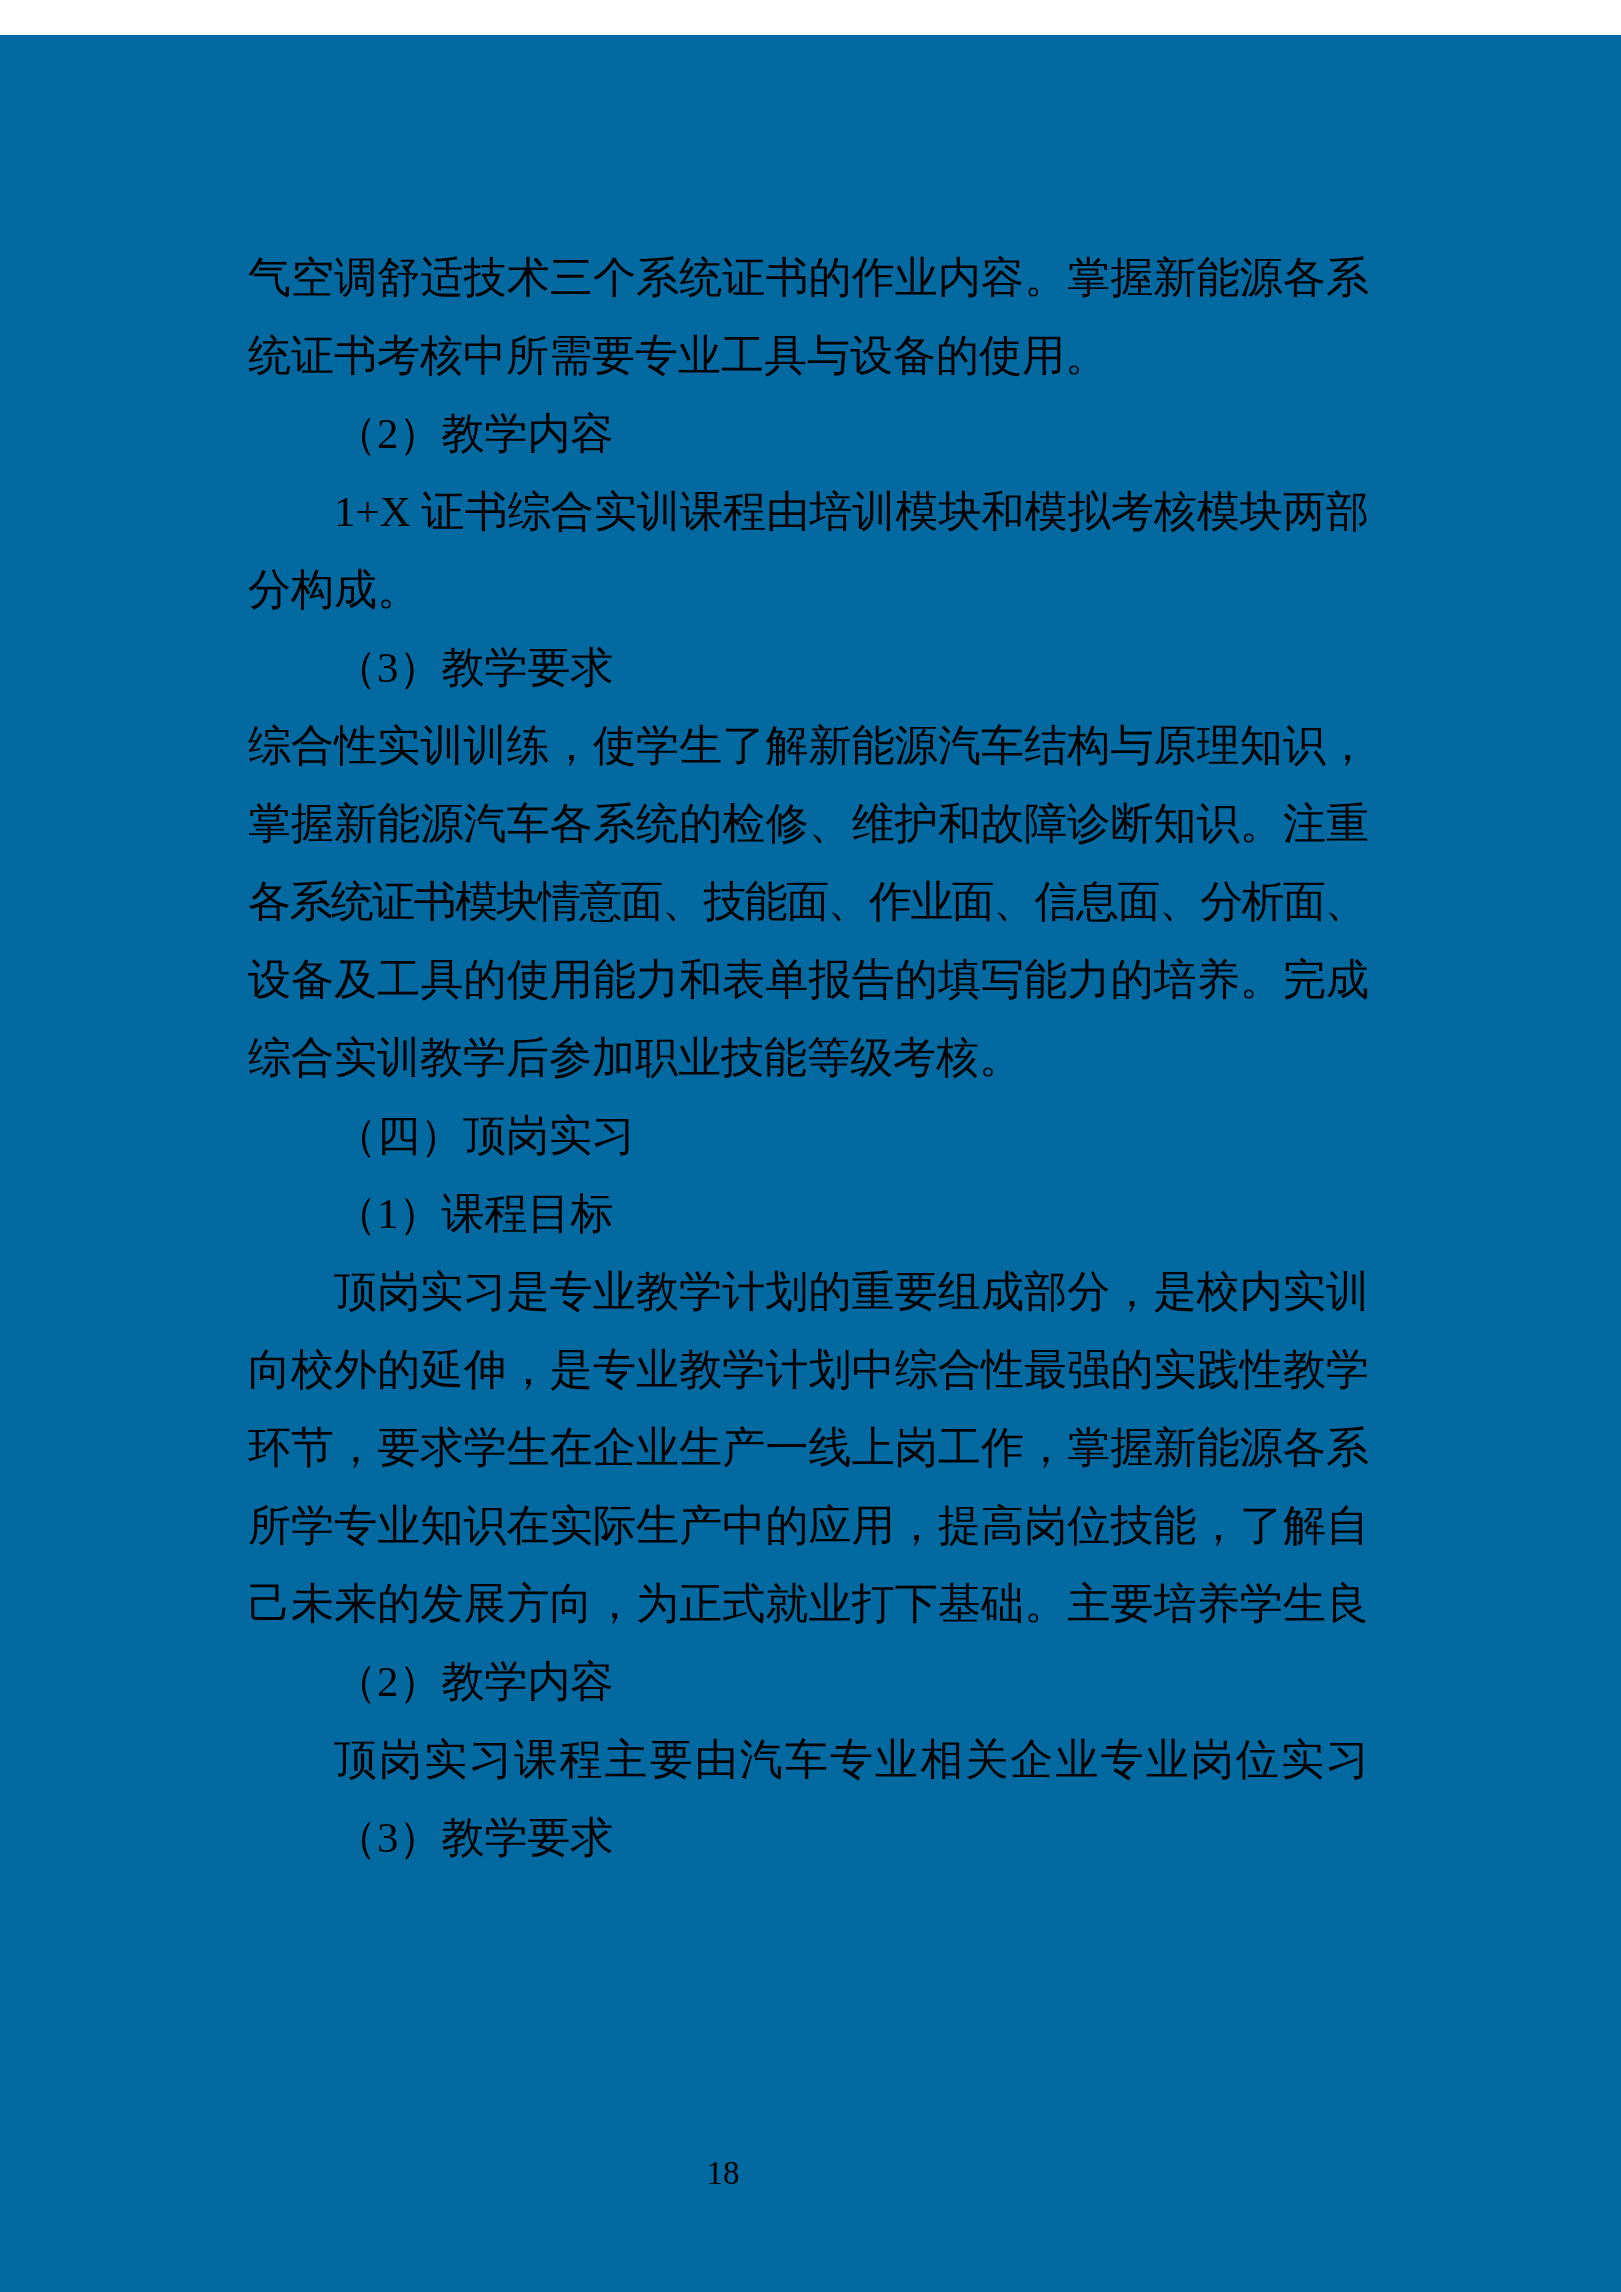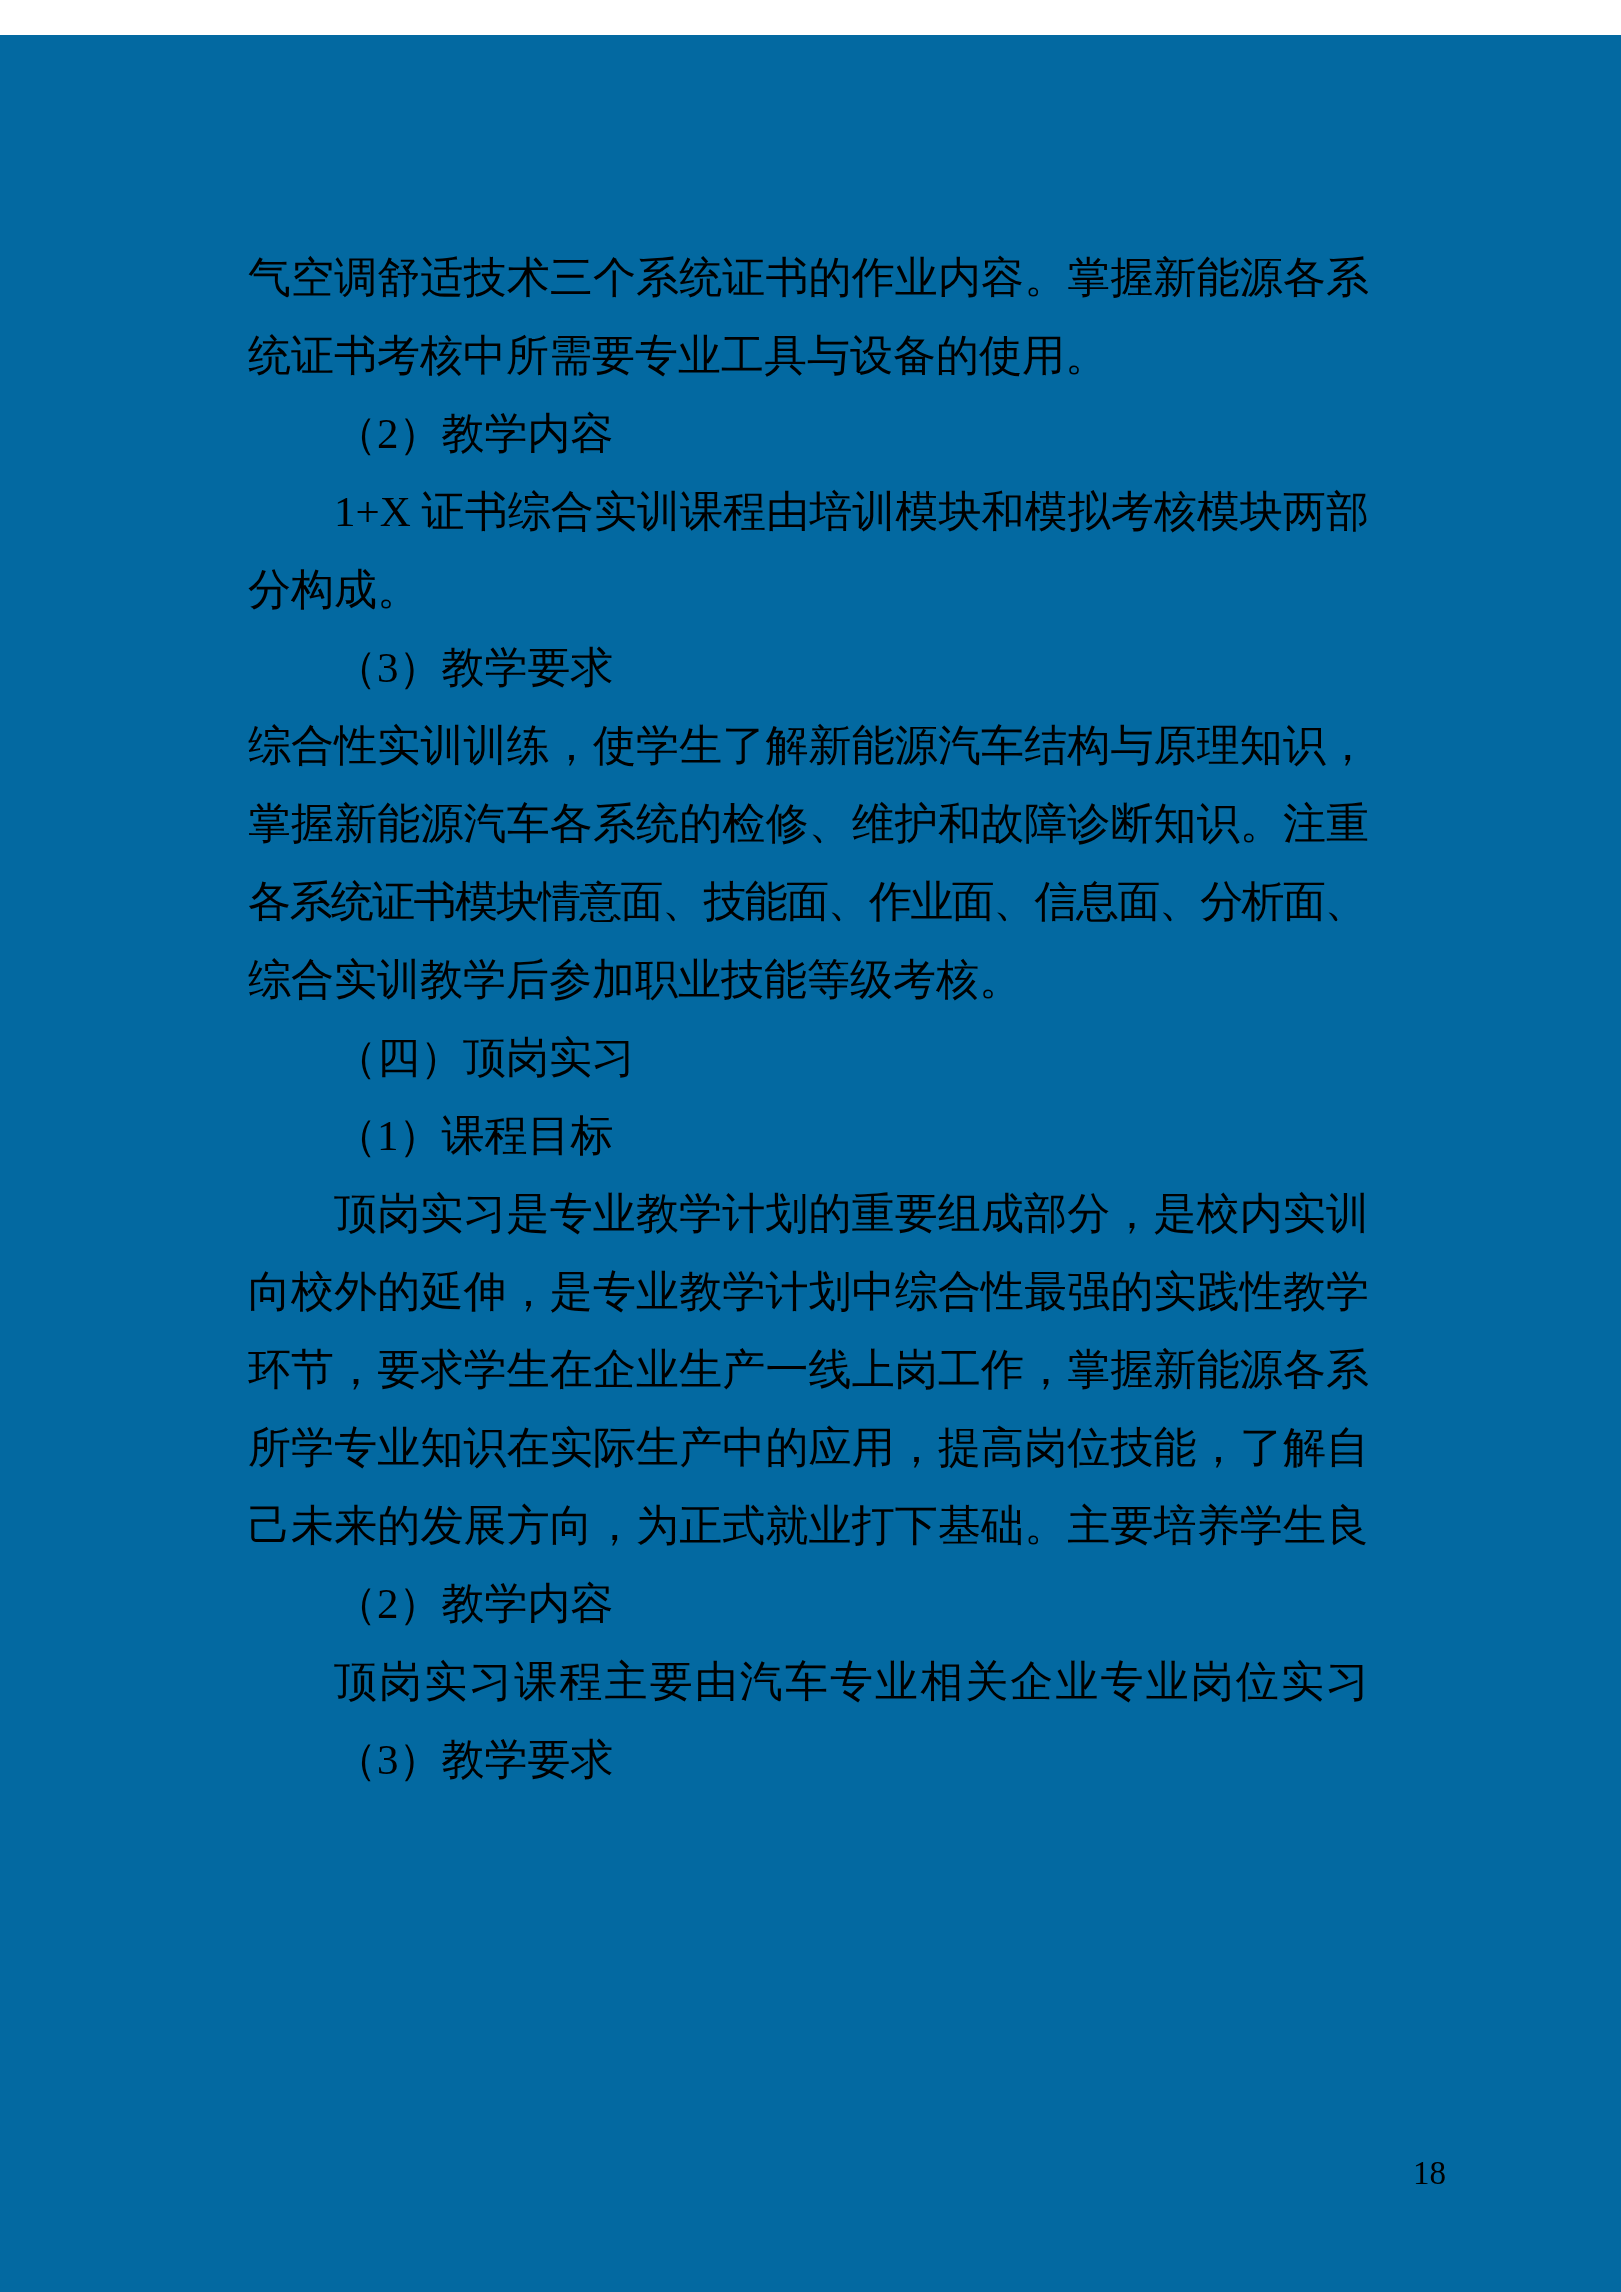--- a/index.html
+++ b/index.html
@@ -45,39 +45,40 @@
     text-justify: inter-character;
   }
   .line.tight {
     letter-spacing: -1.6px; 
   }
   .page-number {
     position: absolute;
     left: 0;
     top: 2119px;
     width: 1446px;
-    text-align: right;
+    text-align: center;
     font-size: 33px;
     line-height: 39px;
   }
 </style>
 </head>
 <body>
 
 <div class="page">
   <div class="text-block" id="text-block">
       <div class="line fill">气空调舒适技术三个系统证书的作业内容。掌握新能源各系</div>
       <div class="line">统证书考核中所需要专业工具与设备的使用。</div>
       <div class="line indent">（2）教学内容</div>
       <div class="line indent fill">1+X 证书综合实训课程由培训模块和模拟考核模块两部</div>
       <div class="line">分构成。</div>
       <div class="line indent">（3）教学要求</div>
       <div class="line fill">综合性实训训练，使学生了解新能源汽车结构与原理知识，</div>
       <div class="line fill">掌握新能源汽车各系统的检修、维护和故障诊断知识。注重</div>
       <div class="line tight">各系统证书模块情意面、技能面、作业面、信息面、分析面、</div>
+      <div class="line fill">设备及工具的使用能力和表单报告的填写能力的培养。完成</div>
       <div class="line">综合实训教学后参加职业技能等级考核。</div>
       <div class="line indent">（四）顶岗实习</div>
       <div class="line indent">（1）课程目标</div>
       <div class="line indent fill">顶岗实习是专业教学计划的重要组成部分，是校内实训</div>
       <div class="line fill">向校外的延伸，是专业教学计划中综合性最强的实践性教学</div>
       <div class="line fill">环节，要求学生在企业生产一线上岗工作，掌握新能源各系</div>
       <div class="line fill">所学专业知识在实际生产中的应用，提高岗位技能，了解自</div>
       <div class="line fill">己未来的发展方向，为正式就业打下基础。主要培养学生良</div>
       <div class="line indent">（2）教学内容</div>
       <div class="line indent fill">顶岗实习课程主要由汽车专业相关企业专业岗位实习</div>

